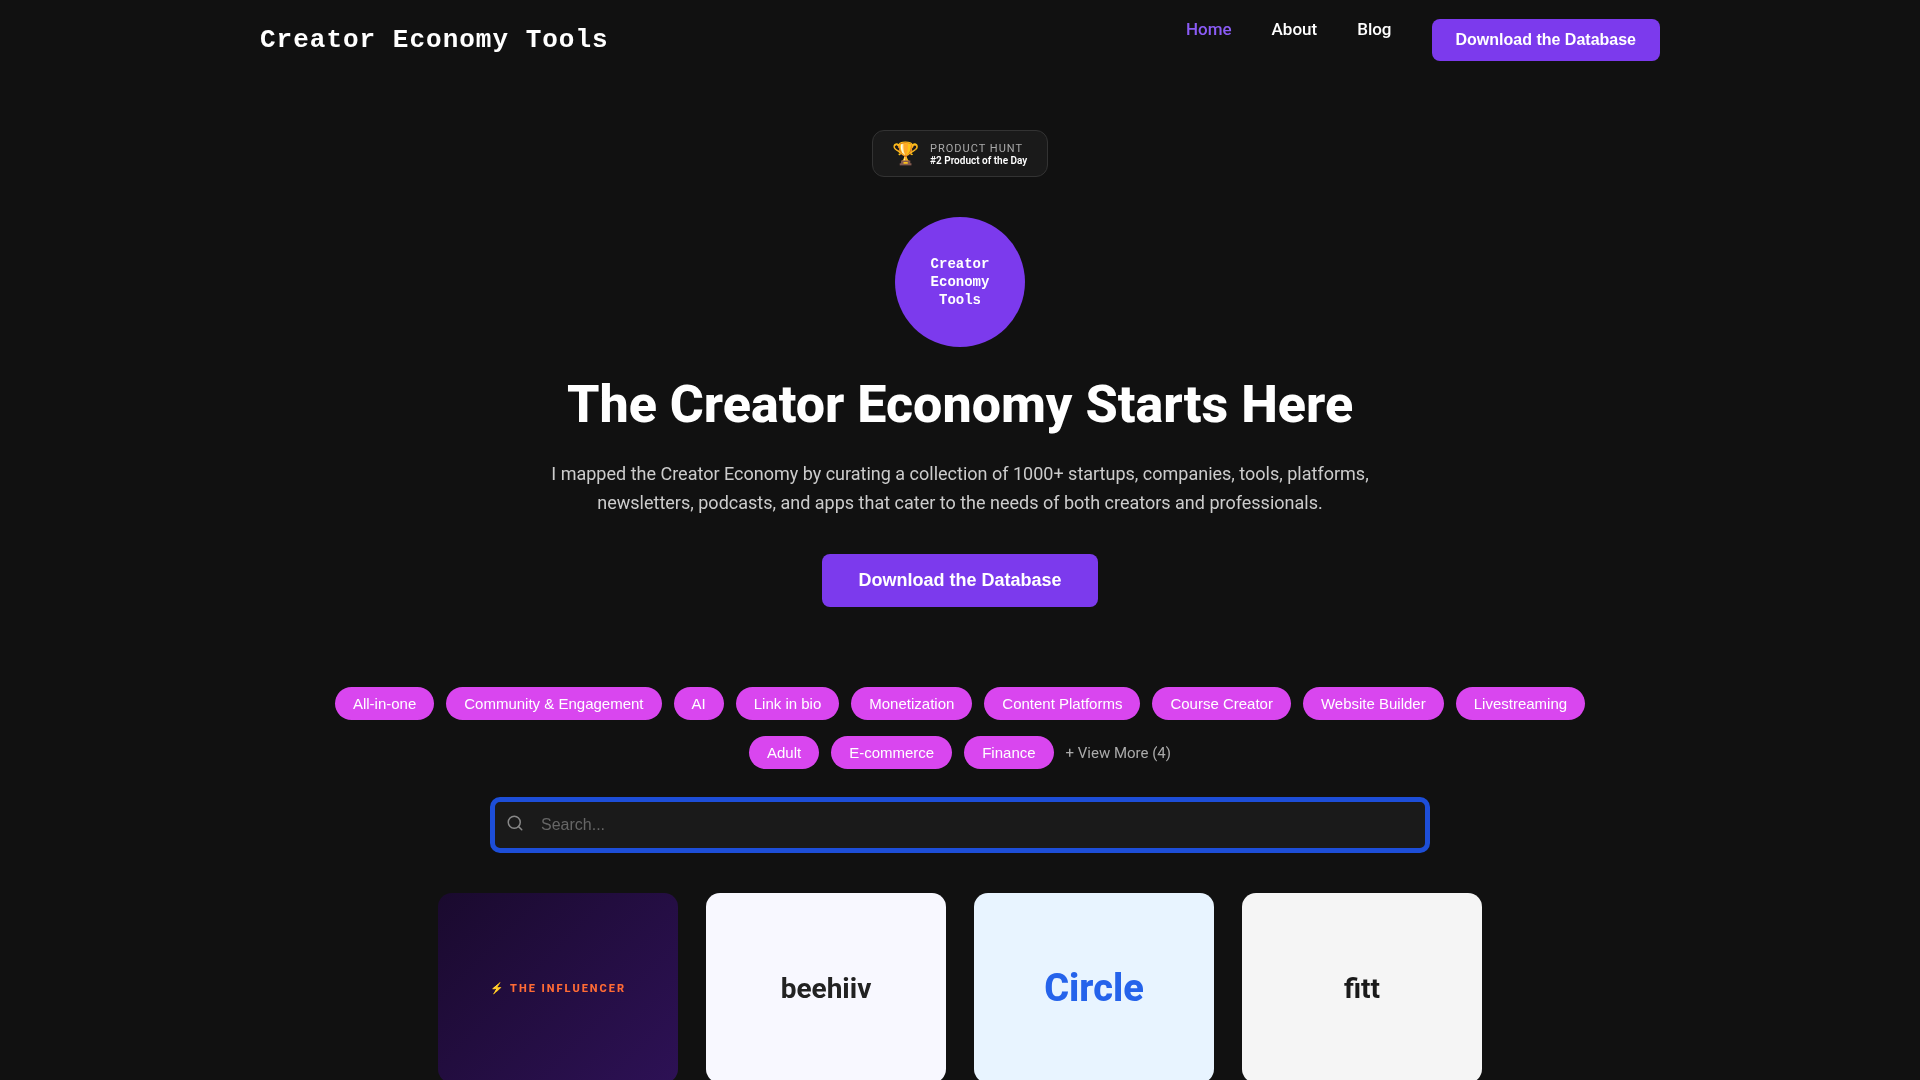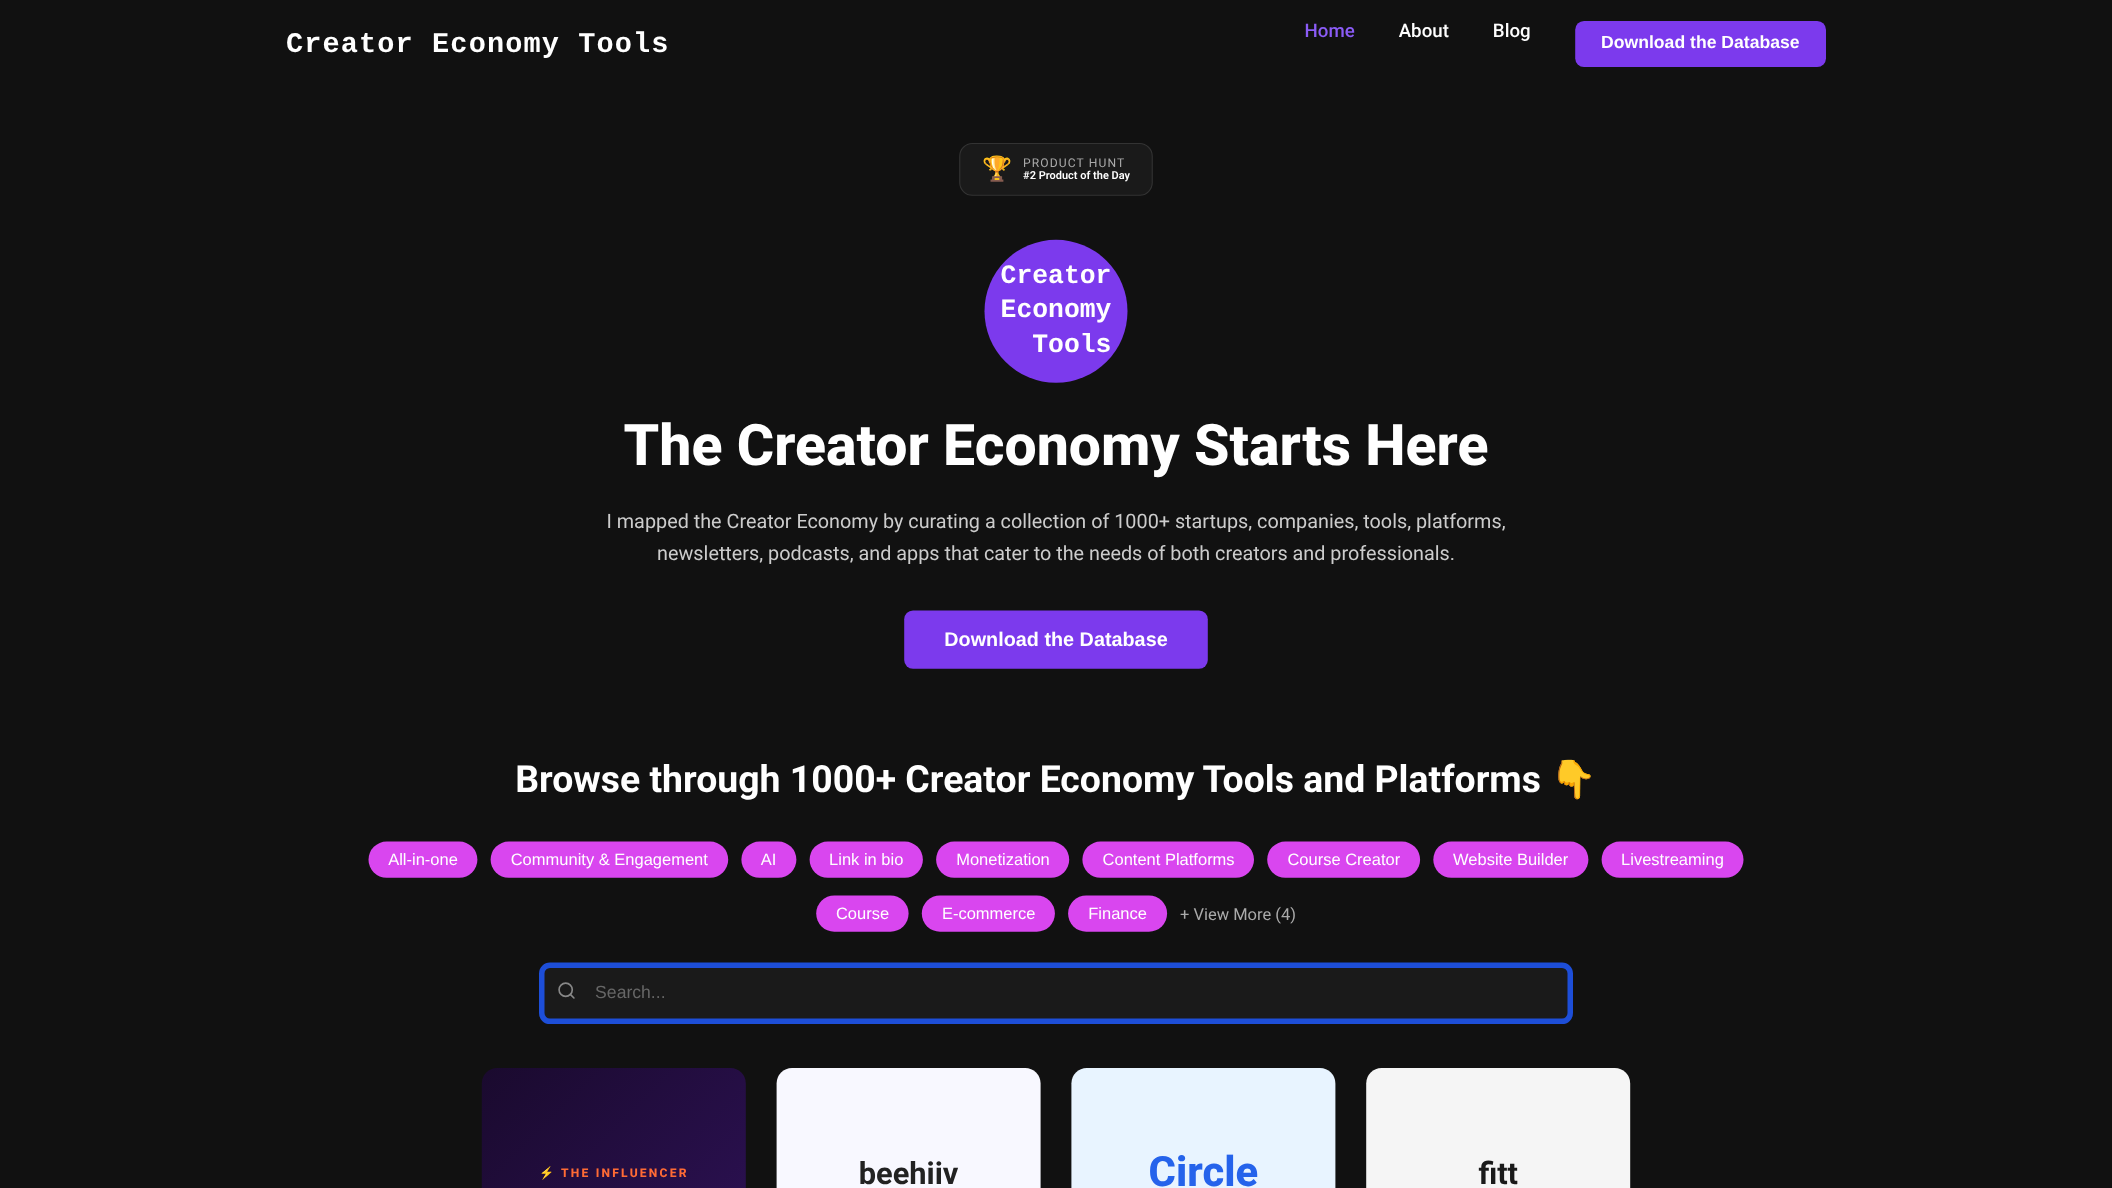--- a/index.html
+++ b/index.html
@@ -118,24 +118,24 @@
       height: 130px;
       border-radius: 50%;
       background-color: #7c3aed;
       display: flex;
       align-items: center;
       justify-content: center;
       margin-bottom: 28px;
     }
 
     .hero-logo-text {
-      font-size: 24px;
+      font-size: 14px;
       font-weight: 700;
       color: #ffffff;
-      text-align: right;
+      text-align: center;
       font-family: 'Courier New', monospace;
       line-height: 1.3;
     }
 
     .hero-title {
       font-size: 52px;
       font-weight: 800;
       color: #ffffff;
       margin-bottom: 24px;
       line-height: 1.15;
@@ -348,36 +348,35 @@
 <section class="hero">
   <div class="hero-logo-circle">
     <span class="hero-logo-text">Creator<br>Economy<br>Tools</span>
   </div>
   <h1 class="hero-title">The Creator Economy Starts Here</h1>
   <p class="hero-description">I mapped the Creator Economy by curating a collection of 1000+ startups, companies, tools, platforms, newsletters, podcasts, and apps that cater to the needs of both creators and professionals.</p>
   <button class="hero-cta">Download the Database</button>
 </section>
 
 <section class="browse-section">
-  <h2 class="browse-title">Browse through 1000+ Creator Economy Tools and Platforms 👇</h2>
 
   <div class="filter-tags">
     <button class="tag">All-in-one</button>
     <button class="tag">Community &amp; Engagement</button>
     <button class="tag">AI</button>
     <button class="tag">Link in bio</button>
     <button class="tag">Monetization</button>
     <button class="tag">Content Platforms</button>
     <button class="tag">Course Creator</button>
     <button class="tag">Website Builder</button>
     <button class="tag">Livestreaming</button>
   </div>
 
   <div class="filter-tags-row2">
-    <button class="tag">Course</button>
+    <button class="tag">Adult</button>
     <button class="tag">E-commerce</button>
     <button class="tag">Finance</button>
     <span class="view-more">+ View More (4)</span>
   </div>
 
   <div class="search-wrapper">
     <span class="search-icon-wrap">
       <svg width="18" height="18" viewBox="0 0 24 24" fill="none" stroke="#888888" stroke-width="2" stroke-linecap="round" stroke-linejoin="round">
         <circle cx="11" cy="11" r="8"></circle>
         <line x1="21" y1="21" x2="16.65" y2="16.65"></line>

